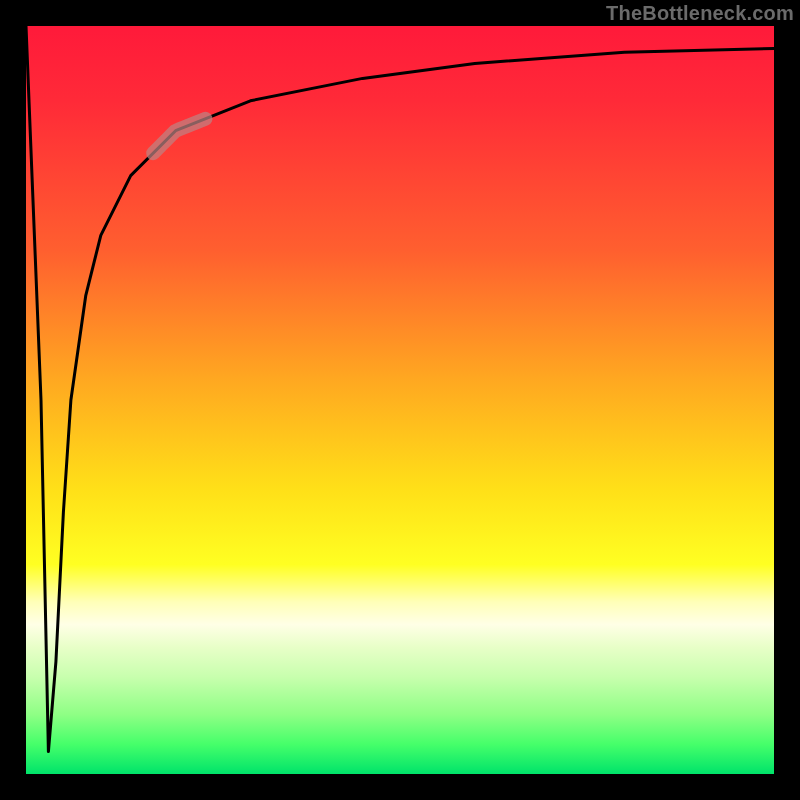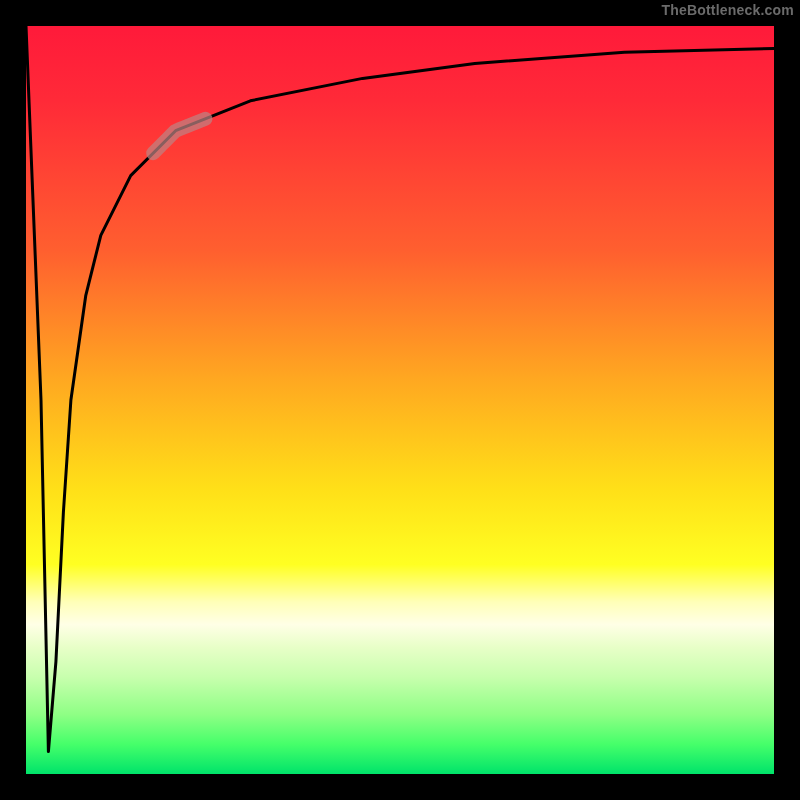--- a/index.html
+++ b/index.html
@@ -45,21 +45,21 @@
     left: 0;
     top: 0;
     width: 748px;
     height: 748px;
   }
   .attribution {
     position: absolute;
     top: 2px;
     right: 6px;
     font-family: Arial, Helvetica, sans-serif;
-    font-size: 14px;
+    font-size: 20px;
     font-weight: 600;
     color: #6b6b6b;
     letter-spacing: 0.2px;
     user-select: none;
   }
 </style>
 </head>
 <body>
 
 <div class="chart-container">

